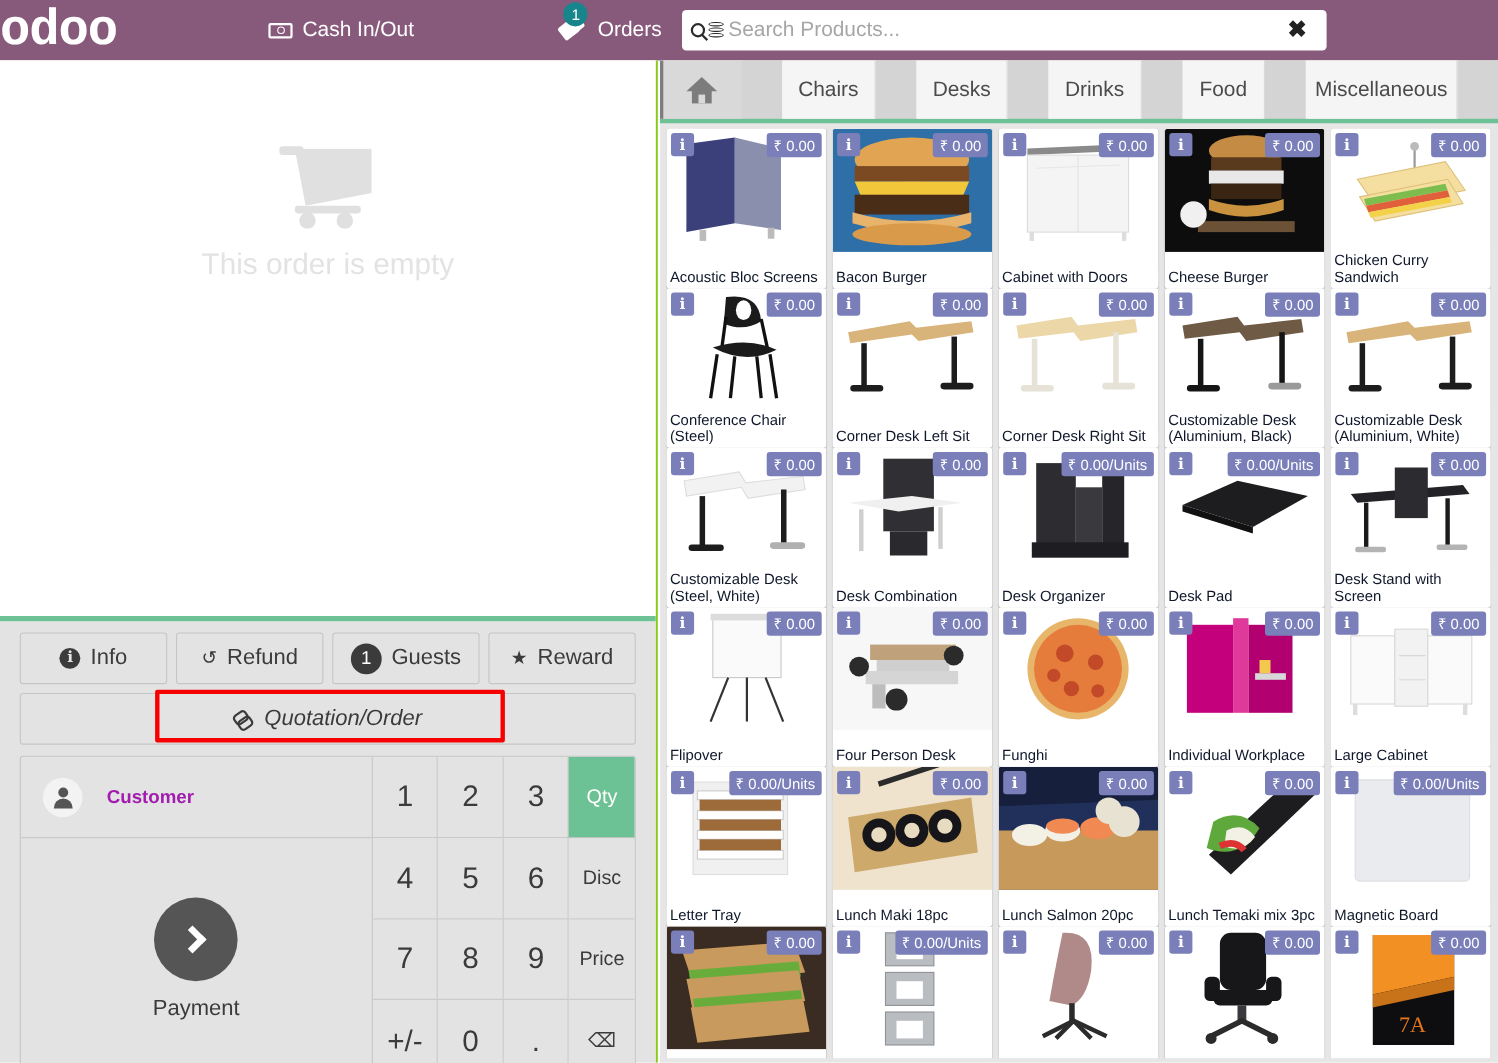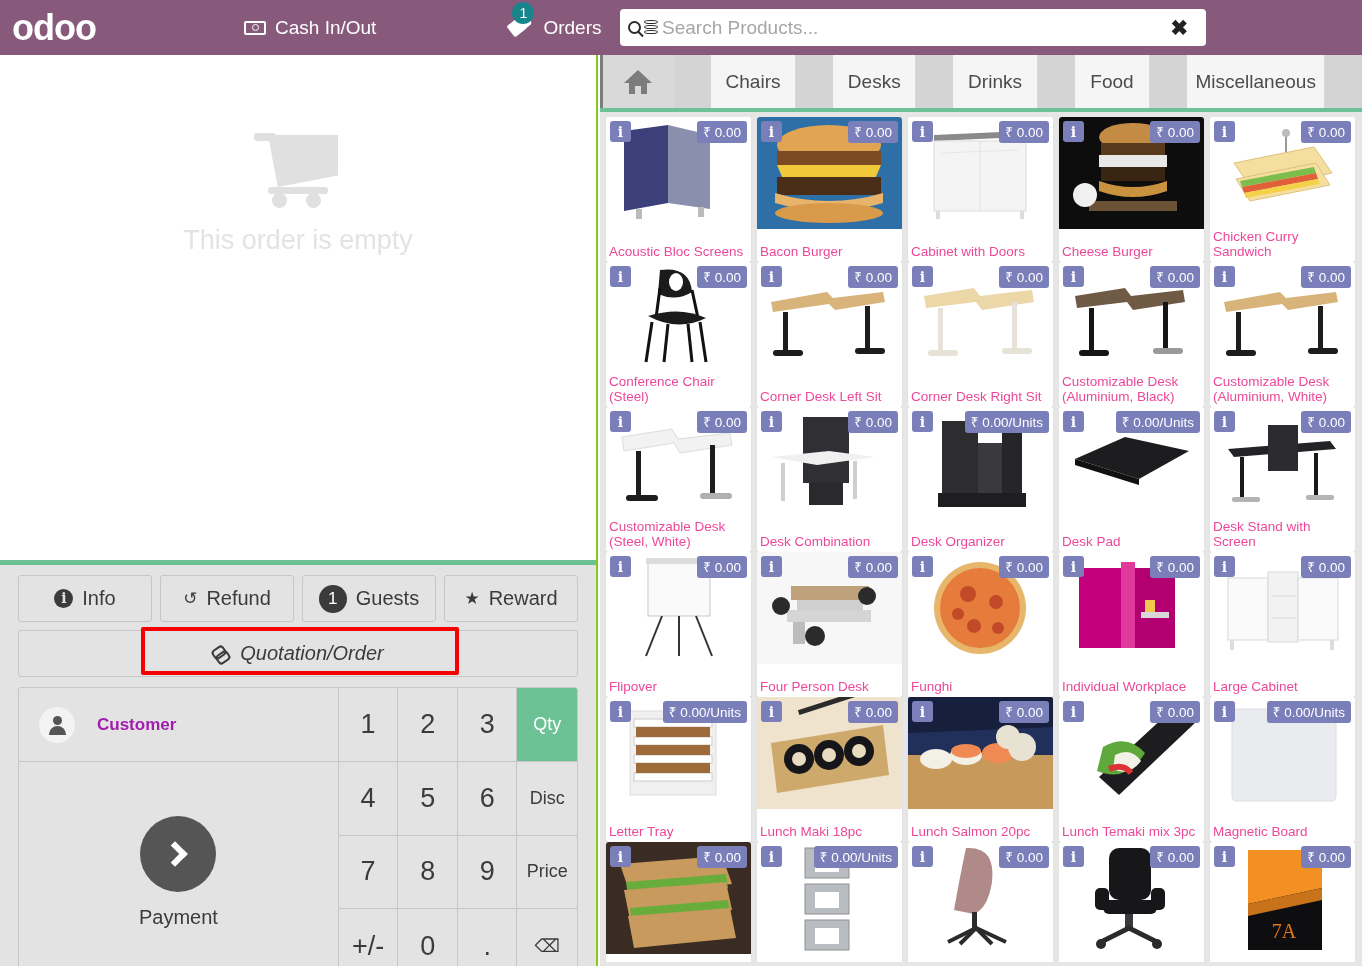--- a/index.html
+++ b/index.html
@@ -11,25 +11,25 @@
   }
 
   
   .topbar {
     position: absolute; top: 0; left: 0;
     width: 1362px; height: 55px;
     background: #875a7b;
     display: flex; align-items: center;
   }
   .logo {
-    width: 232px; padding-left: 12px;
+    width: 232px; 
     color: #ffffff;
-    font-size: 36px; font-weight: 700;
+    font-size: 46px; font-weight: 700;
     letter-spacing: -1px; line-height: 46px;
-    font-family: Liberation Sans, sans-serif;
+    font-family: Liberation Mono, monospace;
   }
   .topbtn {
     display: flex; align-items: center; gap: 9px;
     color: #ffffff; font-size: 19px;
     height: 55px; padding: 0 12px;
     position: relative;
   }
   .topbtn.cash { margin-left: 0px; text-align: right; }
   .topbtn.orders { margin-left: 108px; }
   .note-icon {
@@ -324,21 +324,21 @@
     position: absolute; left: 0; top: 0;
     width: 145px; height: 112px;
     display: flex; align-items: center; justify-content: center;
     overflow: hidden;
   }
   .pimg svg { width: 100%; height: 100%; }
   .pname {
     position: absolute; left: 0; bottom: 0;
     width: 145px;
     padding: 0 3px 3px 3px;
-    font-size: 13.5px; line-height: 15px; color: #ec4899;
+    font-size: 13.5px; line-height: 15px; color: #0f172a;
     background: rgba(255,255,255,.92);
   }
   .ibtn {
     position: absolute; left: 4px; top: 4px;
     width: 21px; height: 21px; border-radius: 3px;
     background: #7a7fba; color: #ffffff;
     display: flex; align-items: center; justify-content: center;
     font-size: 14px; font-weight: bold; z-index: 4;
     font-family: "DejaVu Serif", serif;
   }

